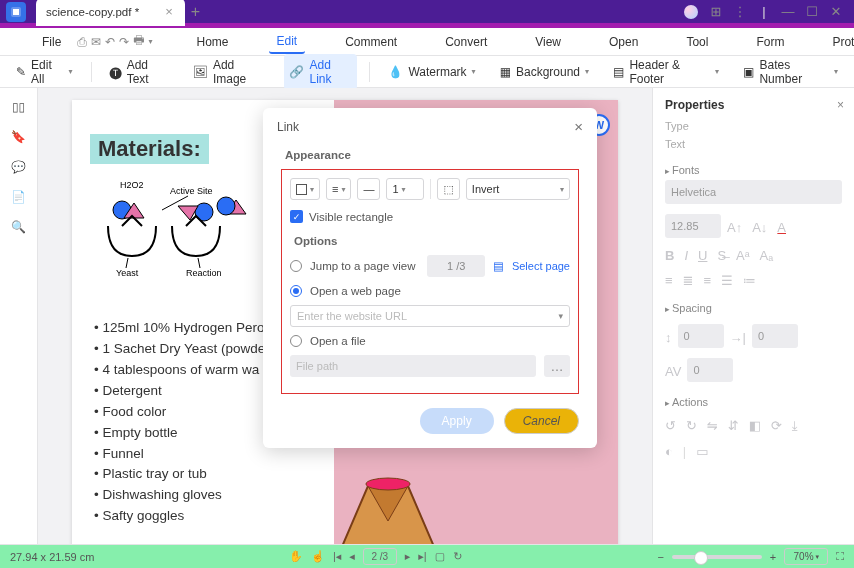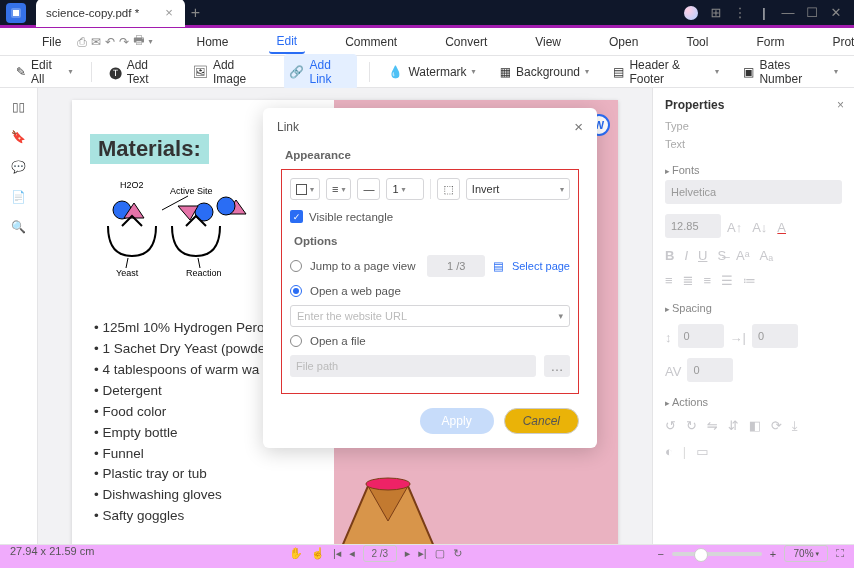--- a/index.html
+++ b/index.html
@@ -1,19 +1,19 @@
 <!DOCTYPE html>
 <html><head>
 <meta charset="utf-8">
 <style>
 * { box-sizing: border-box; margin: 0; padding: 0; font-family: -apple-system, "Segoe UI", Arial, sans-serif; }
 body { width: 854px; height: 568px; background: #f7f7f8; font-size: 12px; color: #333; overflow: hidden; position: relative; }
 
 
-.titlebar { height: 28px; background: #0f172a; display: flex; align-items: center; padding: 0 6px; border-bottom: 3px solid #a21caf; }
+.titlebar { height: 28px; background: #4c1d95; display: flex; align-items: center; padding: 0 6px; border-bottom: 5px solid #a21caf; }
 .app-icon { width: 20px; height: 20px; background: #3571e8; border-radius: 4px; display: flex; align-items: center; justify-content: center; color: #fff; font-size: 11px; }
 .tab { margin-left: 10px; height: 28px; padding: 0 12px 0 10px; background: #fff; border-radius: 6px 6px 0 0; display: flex; align-items: center; gap: 26px; font-size: 11.5px; }
 .tab .x { color: #999; font-size: 13px; }
 .plus { margin-left: 6px; color: #888; font-size: 16px; }
 .titlebar .spacer { flex: 1; }
 .titlebar .sysicon { width: 24px; text-align: center; color: #888; font-size: 13px; }
 .bubbles { width: 14px; height: 14px; border-radius: 50%; background: radial-gradient(circle at 30% 30%, #ffd0e6, #b0d0ff); margin-right: 6px; }
 
 
 .menurow { height: 28px; background: #fff; display: flex; align-items: center; padding: 0 6px; gap: 4px; border-bottom: 1px solid #e4e4e6; }
@@ -66,21 +66,21 @@
 .radio.sel { border-color:#2a6df4; }
 .txtin, .webin { flex:1; height:22px; border:1px solid #d6d6d9; border-radius:3px; background:#fff; padding:0 6px; color:#bbb; font-size:11px; display:flex; align-items:center; }
 .grayin { flex:1; height:22px; background:#ececef; border-radius:3px; padding:0 6px; color:#bbb; font-size:11px; display:flex; align-items:center; }
 .dots { width:26px; height:22px; background:#ececef; border-radius:3px; display:flex; align-items:center; justify-content:center; color:#888; font-size:13px; }
 .selectpage { color:#2a6df4; font-size:11px; }
 .mfooter { display:flex; gap:10px; justify-content:flex-end; padding: 14px 18px 0; }
 .btn-apply { background:#c7dcfa; color:#fff; border:none; border-radius:14px; padding:5px 22px; font-size:12px; }
 .btn-cancel { background:#eab308; border:1px solid #ccc; border-radius:14px; padding:5px 18px; font-size:12px; color:#555;font-style:italic; }
 
 
-.statusbar { height:24px; background:#f0abfc; border-top:1px solid #e4e4e6; display:flex; align-items:flex-start; padding:0 10px; font-size:11px; color:#555; gap:12px; }
+.statusbar { height:24px; background:#86efac; border-top:1px solid #e4e4e6; display:flex; align-items:center; padding:0 10px; font-size:11px; color:#555; gap:12px; }
 .statusbar .spacer { flex:1; }
 .pager { display:flex; align-items:center; gap:8px; color:#666; }
 .pgin { width:34px; height:17px; border:1px solid #ccc; border-radius:3px; display:flex; align-items:center; justify-content:center; font-size:10px; }
 .zoom { display:flex; align-items:center; gap:8px; }
 .slider { width:90px; height:4px; background:#d6d6d9; border-radius:2px; position:relative; }
 .slider::after { content:""; position:absolute; left:22px; top:-4px; width:12px; height:12px; background:#fff; border:1px solid #ccc; border-radius:50%; }
 .zoombox { width:44px; height:17px; border:1px solid #ccc; border-radius:3px; display:flex; align-items:center; justify-content:center; font-size:10px; gap:2px; }
 </style>
 </head>
 <body>

